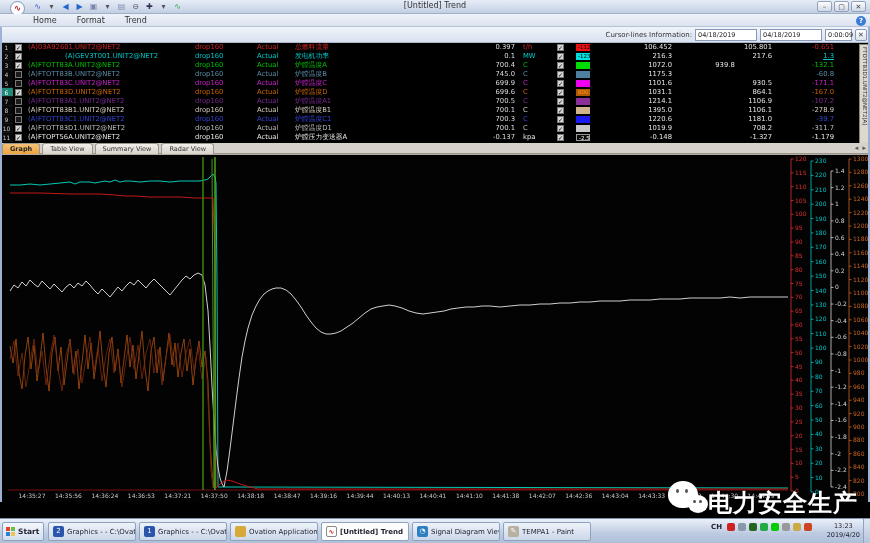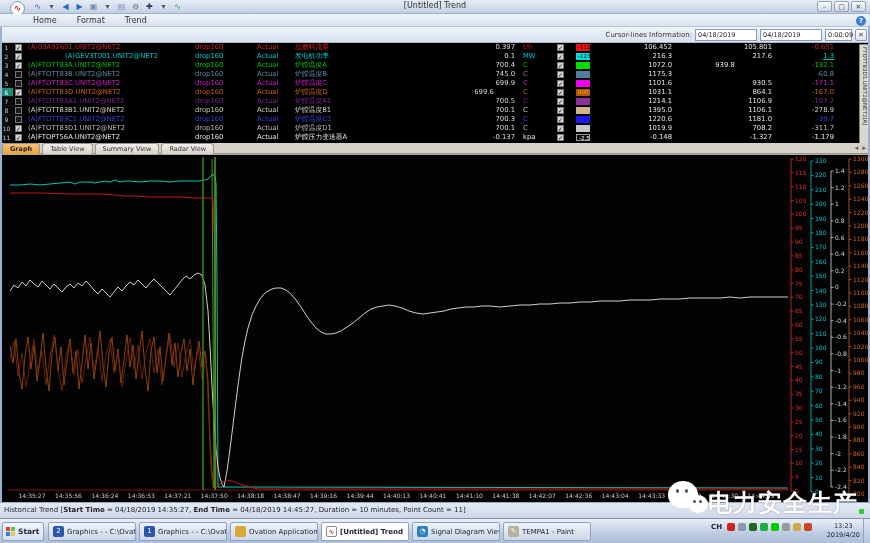--- a/index.html
+++ b/index.html
@@ -278,21 +278,21 @@
       </div>
       <div class="sigrow">
         <div class="c-num sel">6</div>
         <div>
           <div class="cb on">✓</div>
         </div>
         <div class="c-name" style="color: rgb(204, 102, 0);">(A)FTOTT83D.UNIT2@NET2</div>
         <div class="c-drop" style="color: rgb(204, 102, 0);">drop160</div>
         <div class="c-mode" style="color: rgb(204, 102, 0);">Actual</div>
         <div class="c-desc" style="color: rgb(204, 102, 0);">炉膛温度D</div>
-        <div class="c-val" style="color: rgb(221, 221, 221); text-align: center;">699.6</div>
+        <div class="c-val" style="color: rgb(221, 221, 221);">699.6</div>
         <div class="c-unit" style="color: rgb(204, 102, 0);">C</div>
         <div>
           <div class="cb on" style="margin-left: 4px;">✓</div>
         </div>
         <div>
           <div class="bar" style="background: rgb(176, 90, 0);">
             <span style="color: rgb(255, 153, 51);">800</span>
             <span style="color: rgb(255, 153, 51);">1300</span>
           </div>
         </div>
@@ -659,23 +659,20 @@
         <span class="xlabel" style="left: 629.65px;">14:43:33</span>
         <span class="xlabel" style="left: 666.1px;">14:44:02</span>
         <span class="xlabel" style="left: 702.55px;">14:44:30</span>
         <span class="xlabel" style="left: 739px;">14:44:59</span>
       </div>
   </div>
 
   <div class="side-border" style="left:0;"></div>
   <div class="side-border" style="right:0;"></div>
 
-  <div id="statusbar"><span id="status-text"><span>Historical Trend [</span><span class="bold">Start Time</span><span> = 04/18/2019 14:35:27, </span><span class="bold">End Time</span><span> = 04/18/2019 14:45:27, Duration = 10 minutes, Point Count = 11]</span></span>
-    <span id="status-dot"></span>
-  </div>
 
   <div id="taskbar">
     <div id="start-btn">
       <span id="start-flag">
         <i style="background:#e3412b"></i>
           <i style="background:#6cbd45"></i>
           <i style="background:#2d7fd4"></i>
           <i style="background: rgb(240, 195, 78);"></i>
       </span>
       <span id="start-label">Start</span>

